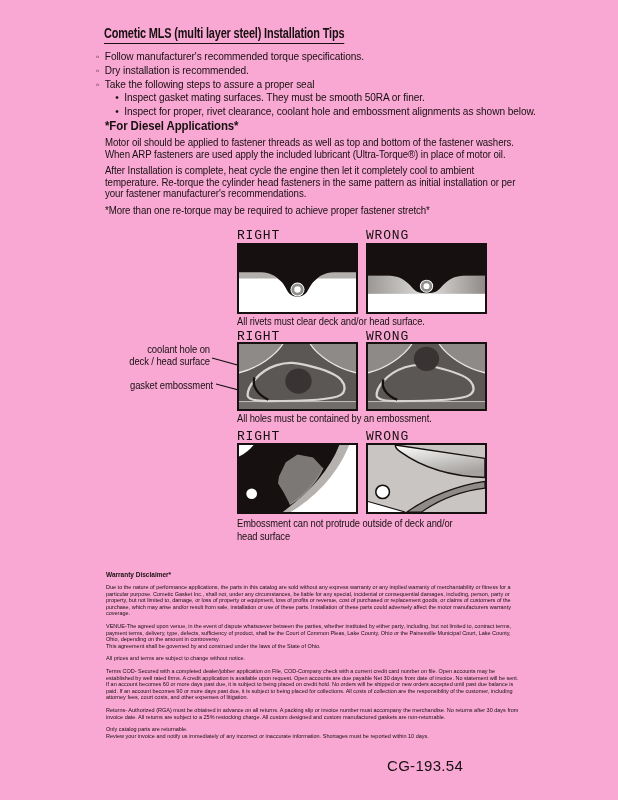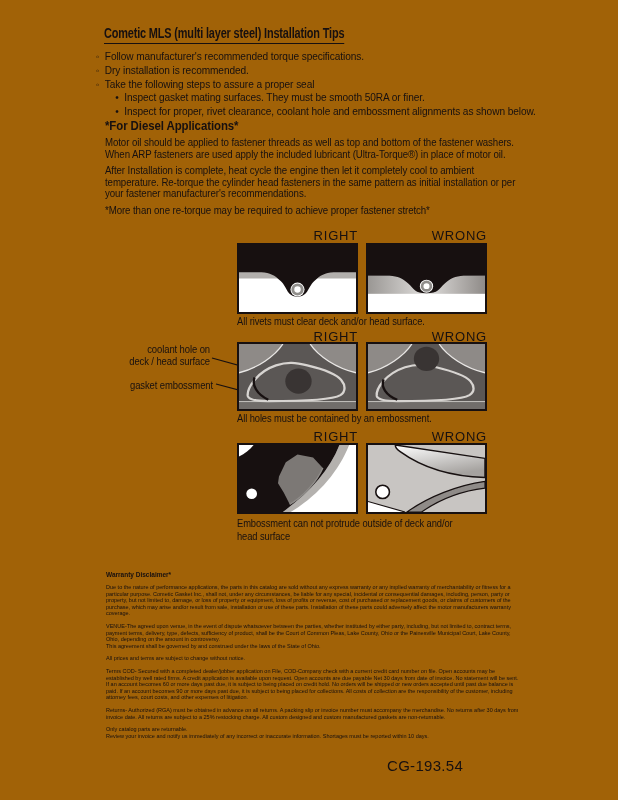--- a/index.html
+++ b/index.html
@@ -1,18 +1,18 @@
 <!DOCTYPE html>
 <html><head>
 <meta charset="utf-8">
 <style>
   * { margin:0; padding:0; box-sizing:border-box; }
   html,body { background:#ffffff; }
   .page {
-    position:relative; width:618px; height:800px; background:#a16207;
+    position:relative; width:618px; height:800px; background:#f9a8d4;
     font-family:"Liberation Sans","DejaVu Sans",sans-serif; color:#171010;
     overflow:hidden;
   }
   
   .top-block { position:absolute; left:96px; top:24px; width:500px; }
   .title {
     display:inline-block; margin-left:8px; font-size:14px; font-weight:bold;
     letter-spacing:-0.2px; border-bottom:1.5px solid #171010; padding-bottom:2px;
     transform:scaleX(0.78); transform-origin:left top; white-space:nowrap;
   }
@@ -21,22 +21,22 @@
   .bullet .mk { width:10px; flex:0 0 10px; text-align:left; }
   .bullet.lv1 .mk { font-size:10px; line-height:13.8px; }
   .bullet.lv2 { margin-left:22px; }
   
   .diesel { position:absolute; left:105px; top:118px; width:470px;
             transform:scaleX(0.88); transform-origin:left top; }
   .diesel h2 { font-size:13px; font-weight:bold; letter-spacing:-0.1px; }
   .diesel p { font-size:11px; line-height:11.6px; letter-spacing:-0.1px; margin-top:5px; white-space:pre-line; }
   .diesel p.first { margin-top:4px; }
   
-  .dlabel { position:absolute; width:121px; text-align:right; font-size:13px;
-            letter-spacing:0.8px; color:#171010; }
+  .dlabel { position:absolute; width:121px; text-align:left; font-size:13px;
+            letter-spacing:0.8px; color:#171010;font-family:Liberation Mono, monospace; }
   .panel  { position:absolute; width:121px; border:2px solid #171010; background:#fff; }
   .panel svg { display:block; width:100%; height:100%; }
   .h71 { height:71px; } .h69 { height:69px; }
   .caption { position:absolute; font-size:11px; letter-spacing:-0.1px; line-height:13px;
              transform:scaleX(0.85); transform-origin:left top; white-space:nowrap; }
   .caption.wrap { white-space:normal; width:265px; }
   .ann { position:absolute; font-size:10.5px; line-height:11.8px; text-align:right;
          white-space:pre-line; letter-spacing:-0.1px; transform:scaleX(0.9); transform-origin:right top; }
   .annlines { position:absolute; }
   

